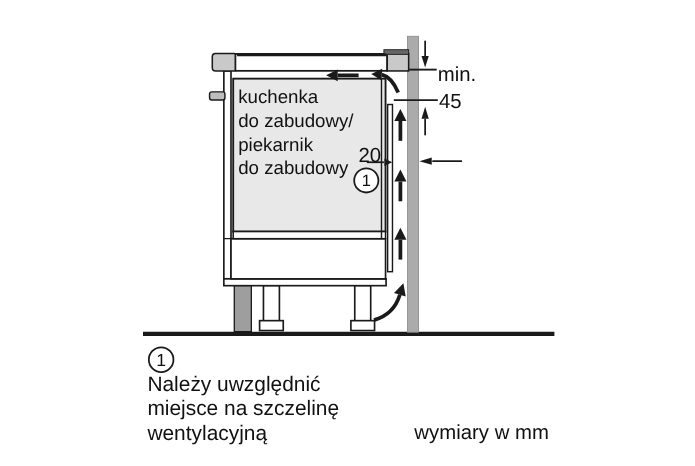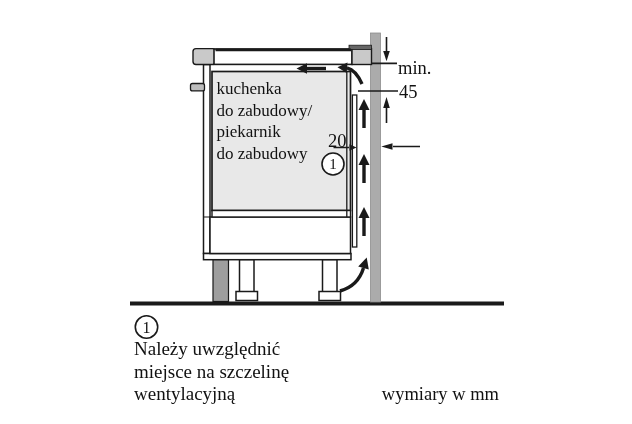--- a/index.html
+++ b/index.html
@@ -1,20 +1,20 @@
 <!DOCTYPE html>
 <html><head>
 <meta charset="utf-8">
 <style>
   html,body{margin:0;padding:0;background:#fff;}
   .stage{
     position:relative;
     width:512px;height:424px;
     background:#ffffff;
-    font-family:Liberation Serif, serif;
+    font-family:Liberation Sans, sans-serif;
     overflow:hidden;
     border-radius:15px;
   }
   svg{display:block;}
   text{fill:#111;}
   .lbl{font-size:17px;}
   .dim{font-size:18.5px;}
   .legend{font-size:19px;}
   .callout-digit{font-size:15px;}
   .callout-digit-lg{font-size:16px;}

